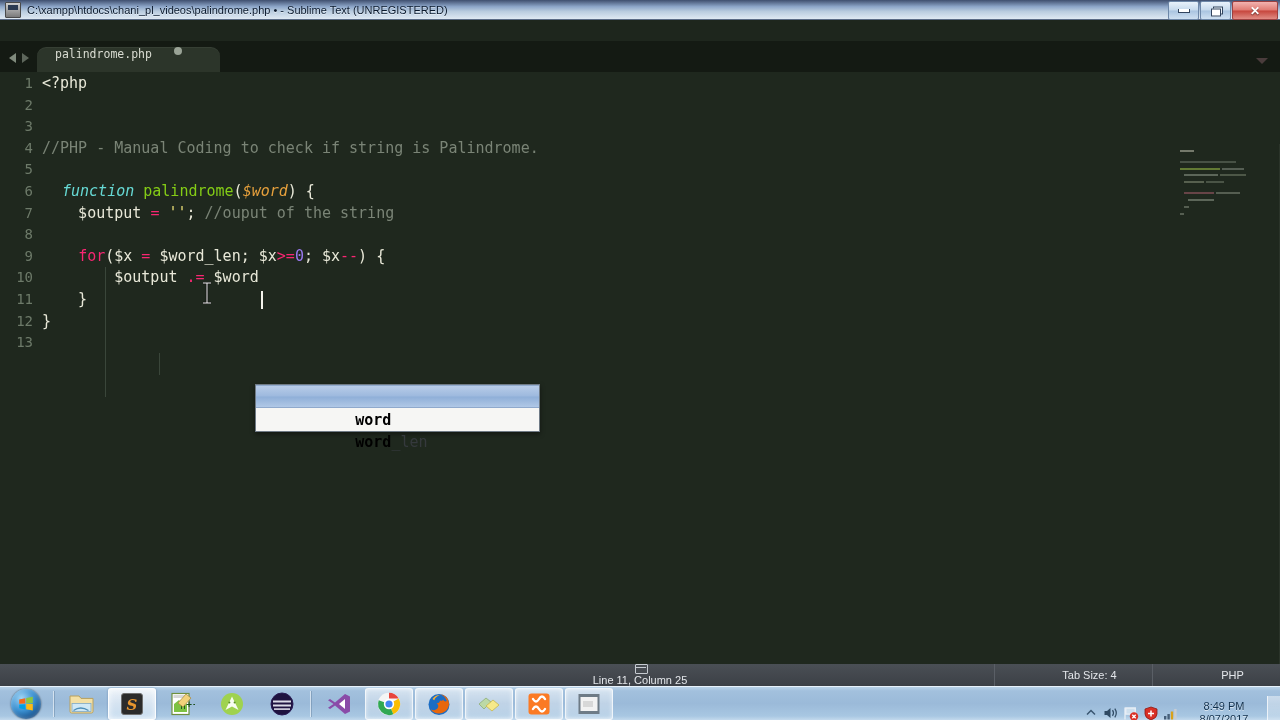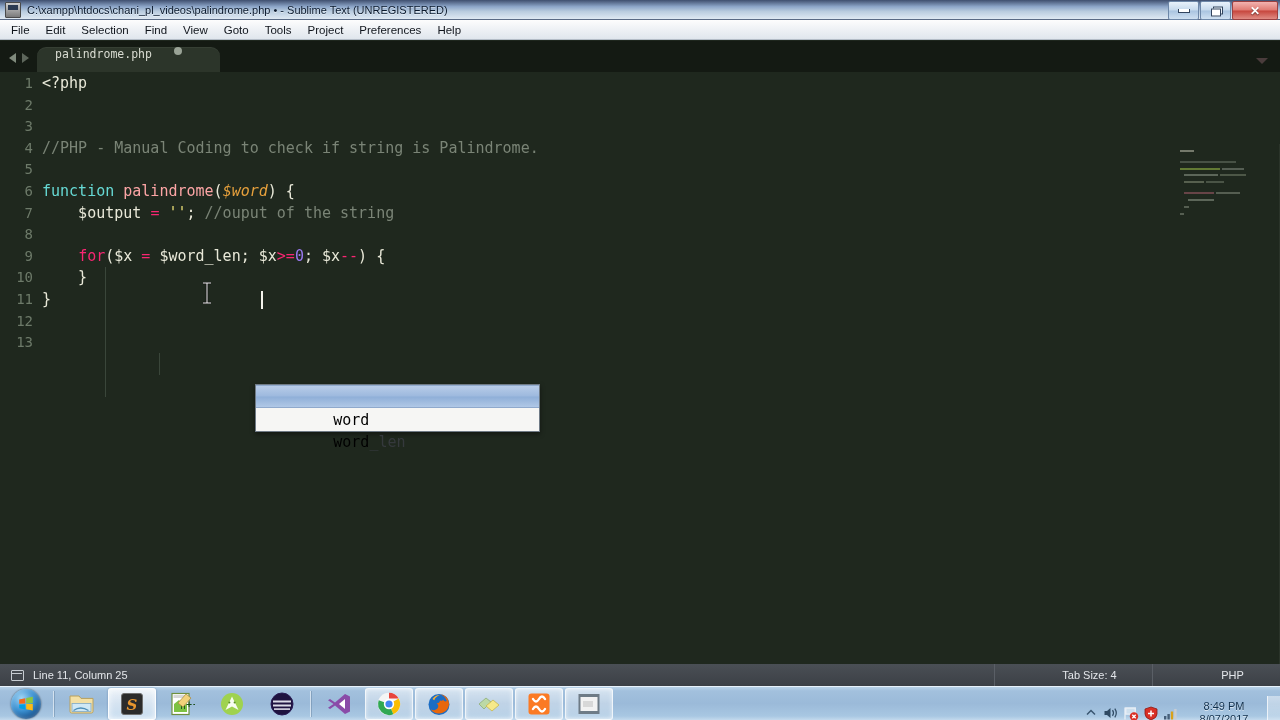--- a/index.html
+++ b/index.html
@@ -96,22 +96,22 @@
   }
   .lnum{
     font-family:"DejaVu Sans Mono", monospace;font-size:14px;color:#6d7a69;
     height:21.6px;line-height:21.6px;padding-right:9px;
   }
   .code{
     position:absolute;left:42px;top:0;right:0;height:592px;padding-top:1px;
     font-family:"DejaVu Sans Mono", monospace;font-size:15px;
   }
   .cl{height:21.6px;line-height:21.6px;white-space:pre;color:#e8e8d8;}
-  .kw{color:#66d9d4;}
-  .fn{color:#fca5a5;}
+  .kw{color:#66d9d4;font-style:italic;margin-left:20px;}
+  .fn{color:#84cc16;}
   .var{color:#e6a03c;font-style:italic;}
   .plain{color:#e8e8d8;}
   .op{color:#f92672;}
   .num{color:#9a79f0;}
   .cmt{color:#7a8476;}
   .ctl{color:#f92672;}
   .str{color:#e6db74;}
   .punct{color:#e8e8d8;}
 
   
@@ -127,40 +127,41 @@
   .ac-row{
     height:23px;line-height:23px;padding-left:5px;
     font-family:"DejaVu Sans Mono", monospace;font-size:15px;color:#101010;
     box-sizing:border-box;white-space:pre;
   }
   .ac-row.sel{
     background:linear-gradient(to bottom,#b8cce8 0%,#9db9de 48%,#8fafd8 52%,#b0c8e6 100%);
     border-top:1px solid #8fa9cc;border-bottom:1px solid #8fa9cc;
     color:#0a0a0a;
   }
-  .ac-row .match{font-weight:normal;color:#000;}
+  .ac-row .match{font-weight:bold;color:#000;margin-left:22px;}
   .ac-row .rest{color:#35393d;}
 
   
   .minimap{position:absolute;right:0;top:72px;width:118px;height:592px;background:#1f281e;}
   .mm-line{position:absolute;height:2px;opacity:.5;}
   .mm-border{position:absolute;right:0;top:0;width:1px;height:592px;background:#2b342a;}
 
   
   .caret{position:absolute;width:1.5px;height:18px;background:#f2f2ea;}
 
   
   .mouse{position:absolute;z-index:60;pointer-events:none;}
 
   
   .statusbar{
     position:absolute;left:0;top:664px;width:1280px;height:22px;
     background:linear-gradient(to bottom,#4a4f55 0%,#3c4046 100%);
     display:flex;align-items:center;box-sizing:border-box;
     border-top:1px solid #5b6views;
+    flex-direction:column;
   }
   .sb-icon{
     width:11px;height:9px;border:1px solid #c6cbd1;margin-left:11px;margin-right:9px;
     position:relative;border-radius:1px;
   }
   .sb-icon:after{content:"";position:absolute;left:-1px;top:2px;width:11px;height:1px;background:#c6cbd1;}
   .sb-text{font-size:11px;color:#e3e6ea;font-family:"Liberation Sans",sans-serif;}
   .sb-right{position:absolute;right:0;top:0;height:22px;display:flex;align-items:center;}
   .sb-cell{
     height:22px;display:flex;align-items:center;justify-content:center;
@@ -225,32 +226,20 @@
       </div>
       <div class="tb-btn">
         <span class="g max-g"></span>
       </div>
       <div class="tb-btn close">
         <span class="g close-g">✕</span>
       </div>
     </div>
   </div>
 
-  <div class="menubar">
-    <div class="menu-item">File</div>
-    <div class="menu-item">Edit</div>
-    <div class="menu-item">Selection</div>
-    <div class="menu-item">Find</div>
-    <div class="menu-item">View</div>
-    <div class="menu-item">Goto</div>
-    <div class="menu-item">Tools</div>
-    <div class="menu-item">Project</div>
-    <div class="menu-item">Preferences</div>
-    <div class="menu-item">Help</div>
-  </div>
 
   <div class="tabbar">
     <div class="tab-arrows">
       <span class="arrow left"></span>
       <span class="arrow right"></span>
     </div>
     <div class="tab">
       <span class="tab-label">palindrome.php</span>
       <span class="tab-dot"></span>
     </div>
@@ -281,20 +270,21 @@
     <div class="code" id="code-lines">
         <div class="cl"><span class="plain">&lt;?php</span></div>
         <div class="cl">&nbsp;</div>
         <div class="cl">&nbsp;</div>
         <div class="cl"><span class="cmt">//PHP - Manual Coding to check if string is Palindrome.</span></div>
         <div class="cl">&nbsp;</div>
         <div class="cl"><span class="kw">function</span><span class="plain"> </span><span class="fn">palindrome</span><span class="punct">(</span><span class="var">$word</span><span class="punct">) {</span></div>
         <div class="cl"><span class="plain">    $output </span><span class="op">=</span><span class="plain"> </span><span class="str">''</span><span class="plain">; </span><span class="cmt">//ouput of the string</span></div>
         <div class="cl">&nbsp;</div>
         <div class="cl"><span class="plain">    </span><span class="ctl">for</span><span class="plain">($x </span><span class="op">=</span><span class="plain"> $word_len; $x</span><span class="op">&gt;=</span><span class="num">0</span><span class="plain">; $x</span><span class="op">--</span><span class="punct">) {</span></div>
+        <div class="cl"><span class="plain">        $output </span><span class="op">.=</span><span class="plain"> $word</span></div>
         <div class="cl"><span class="punct">    }</span></div>
         <div class="cl"><span class="punct">}</span></div>
       </div>
 
     <div class="caret" style="left:261px;top:219px;"></div>
 
     <div class="ac">
       <div class="ac-row sel">
         <span class="match">word</span><span class="rest"></span>
       </div>

